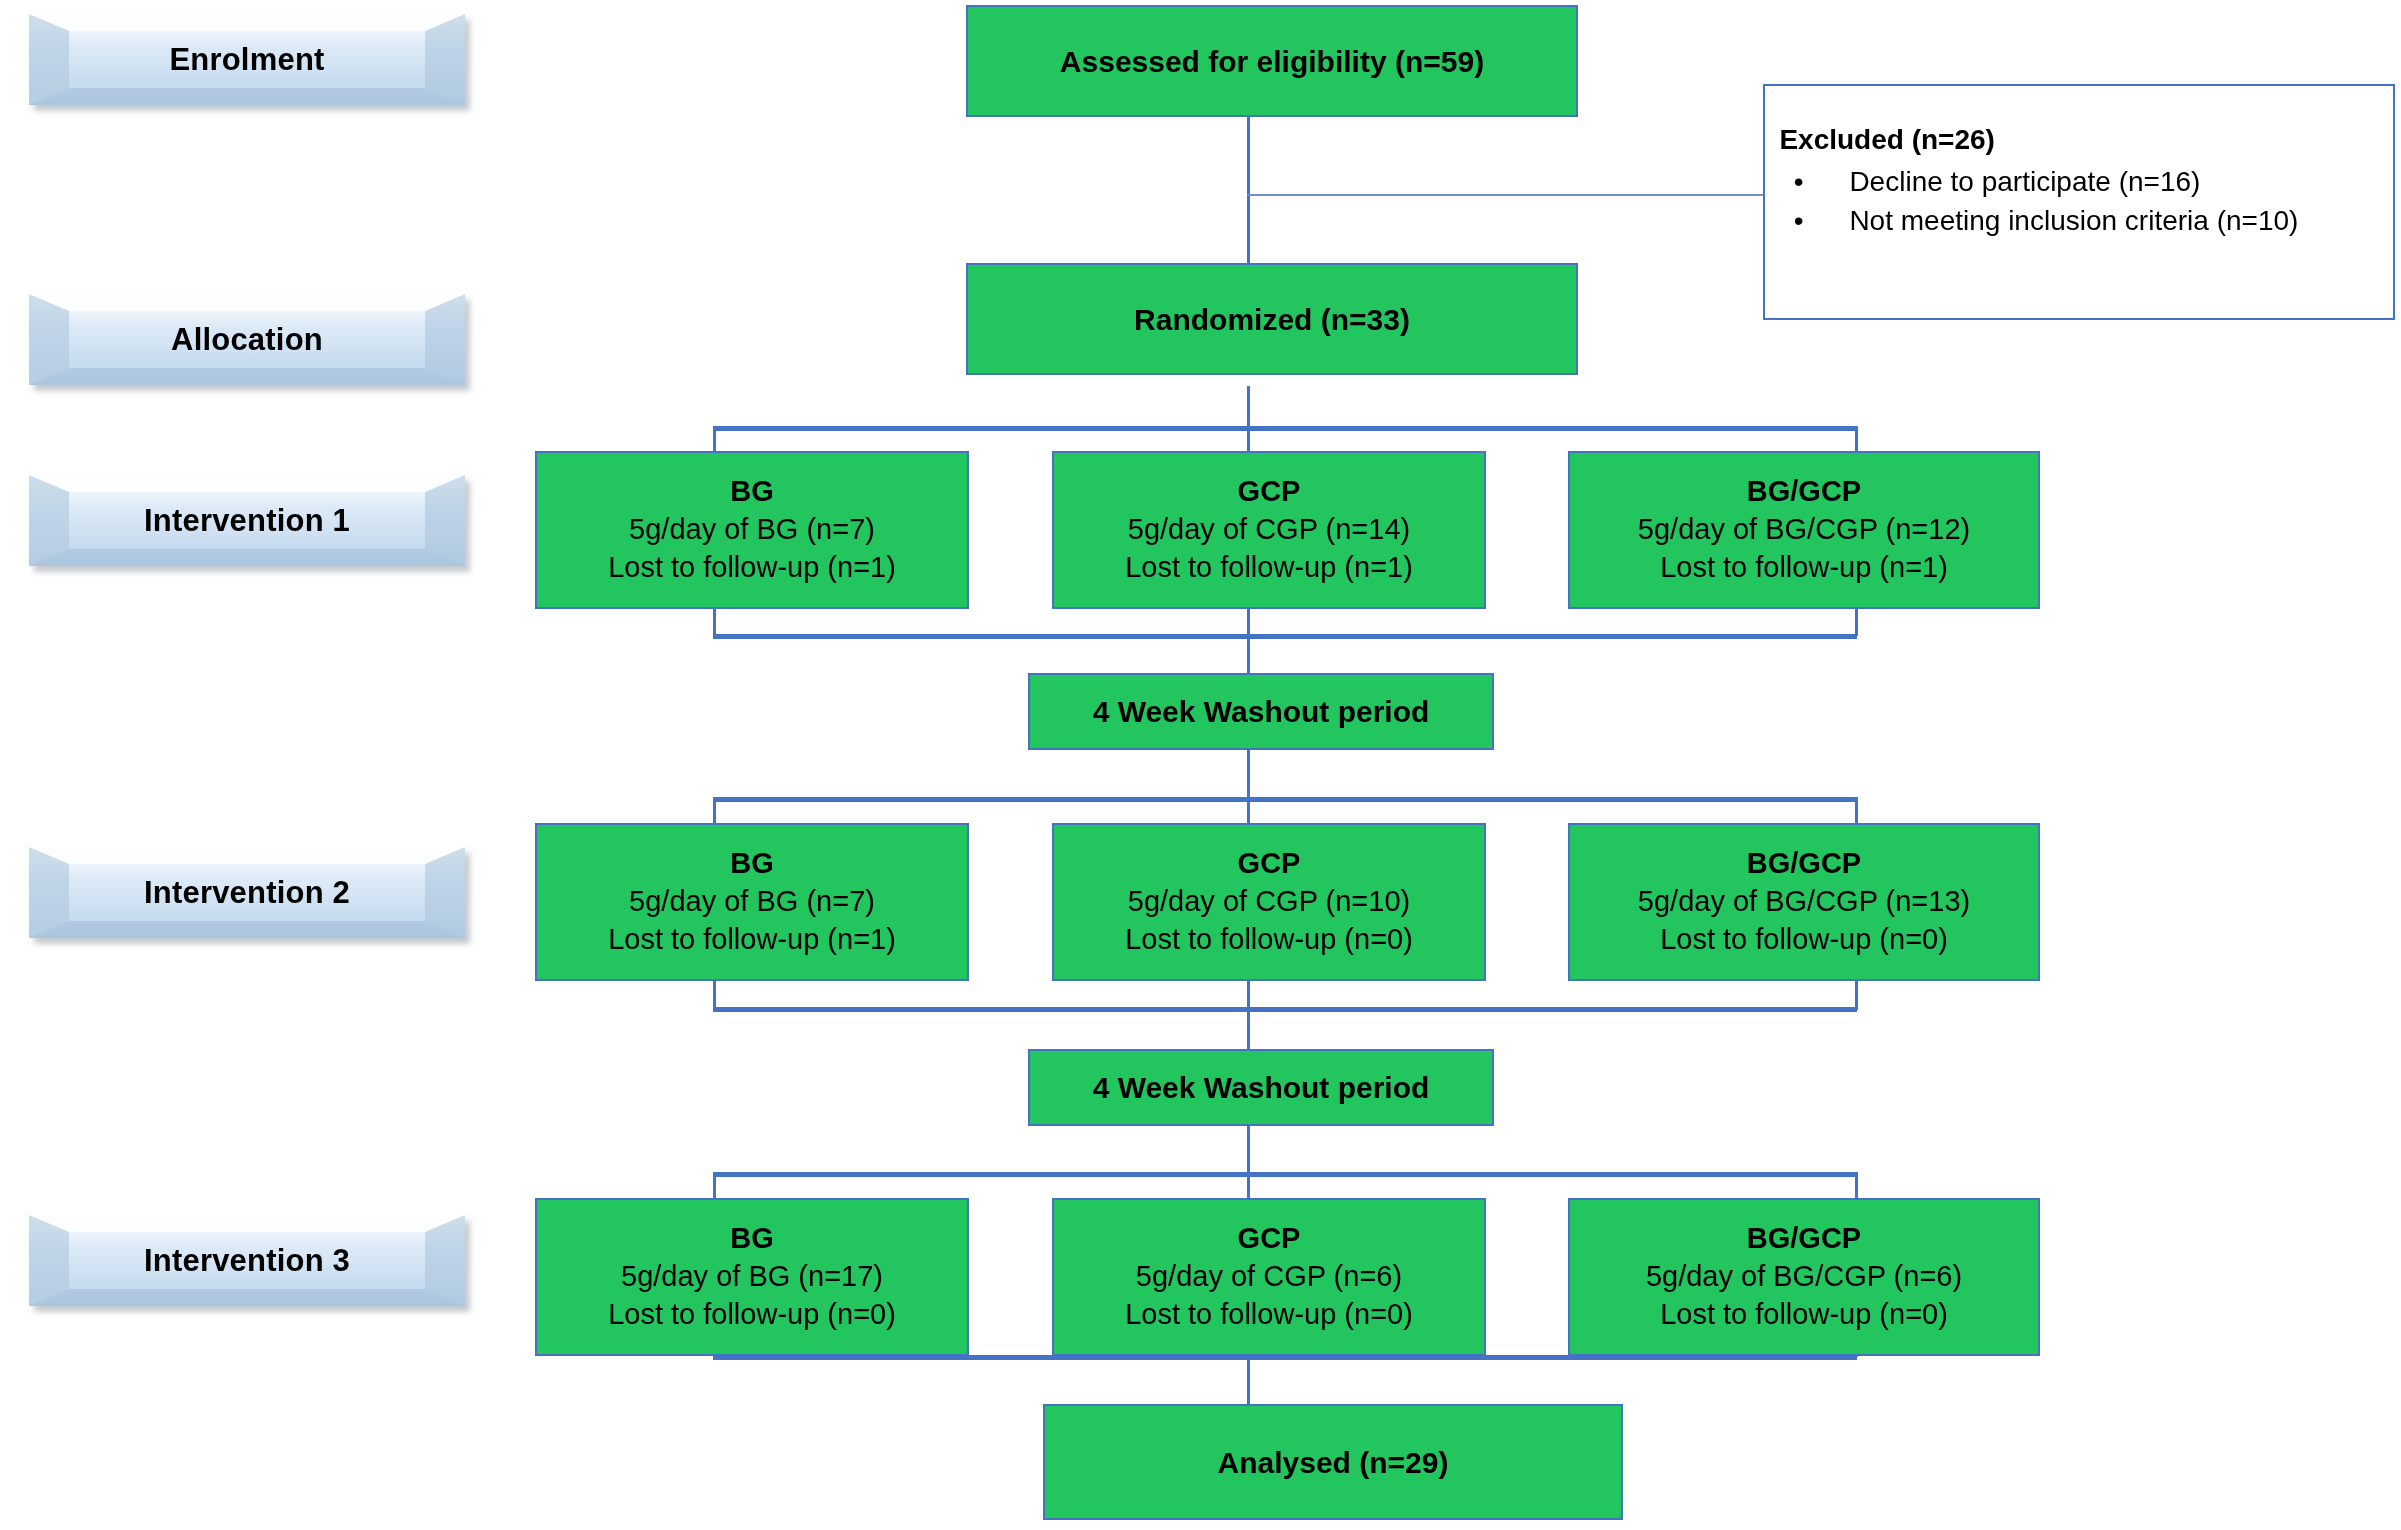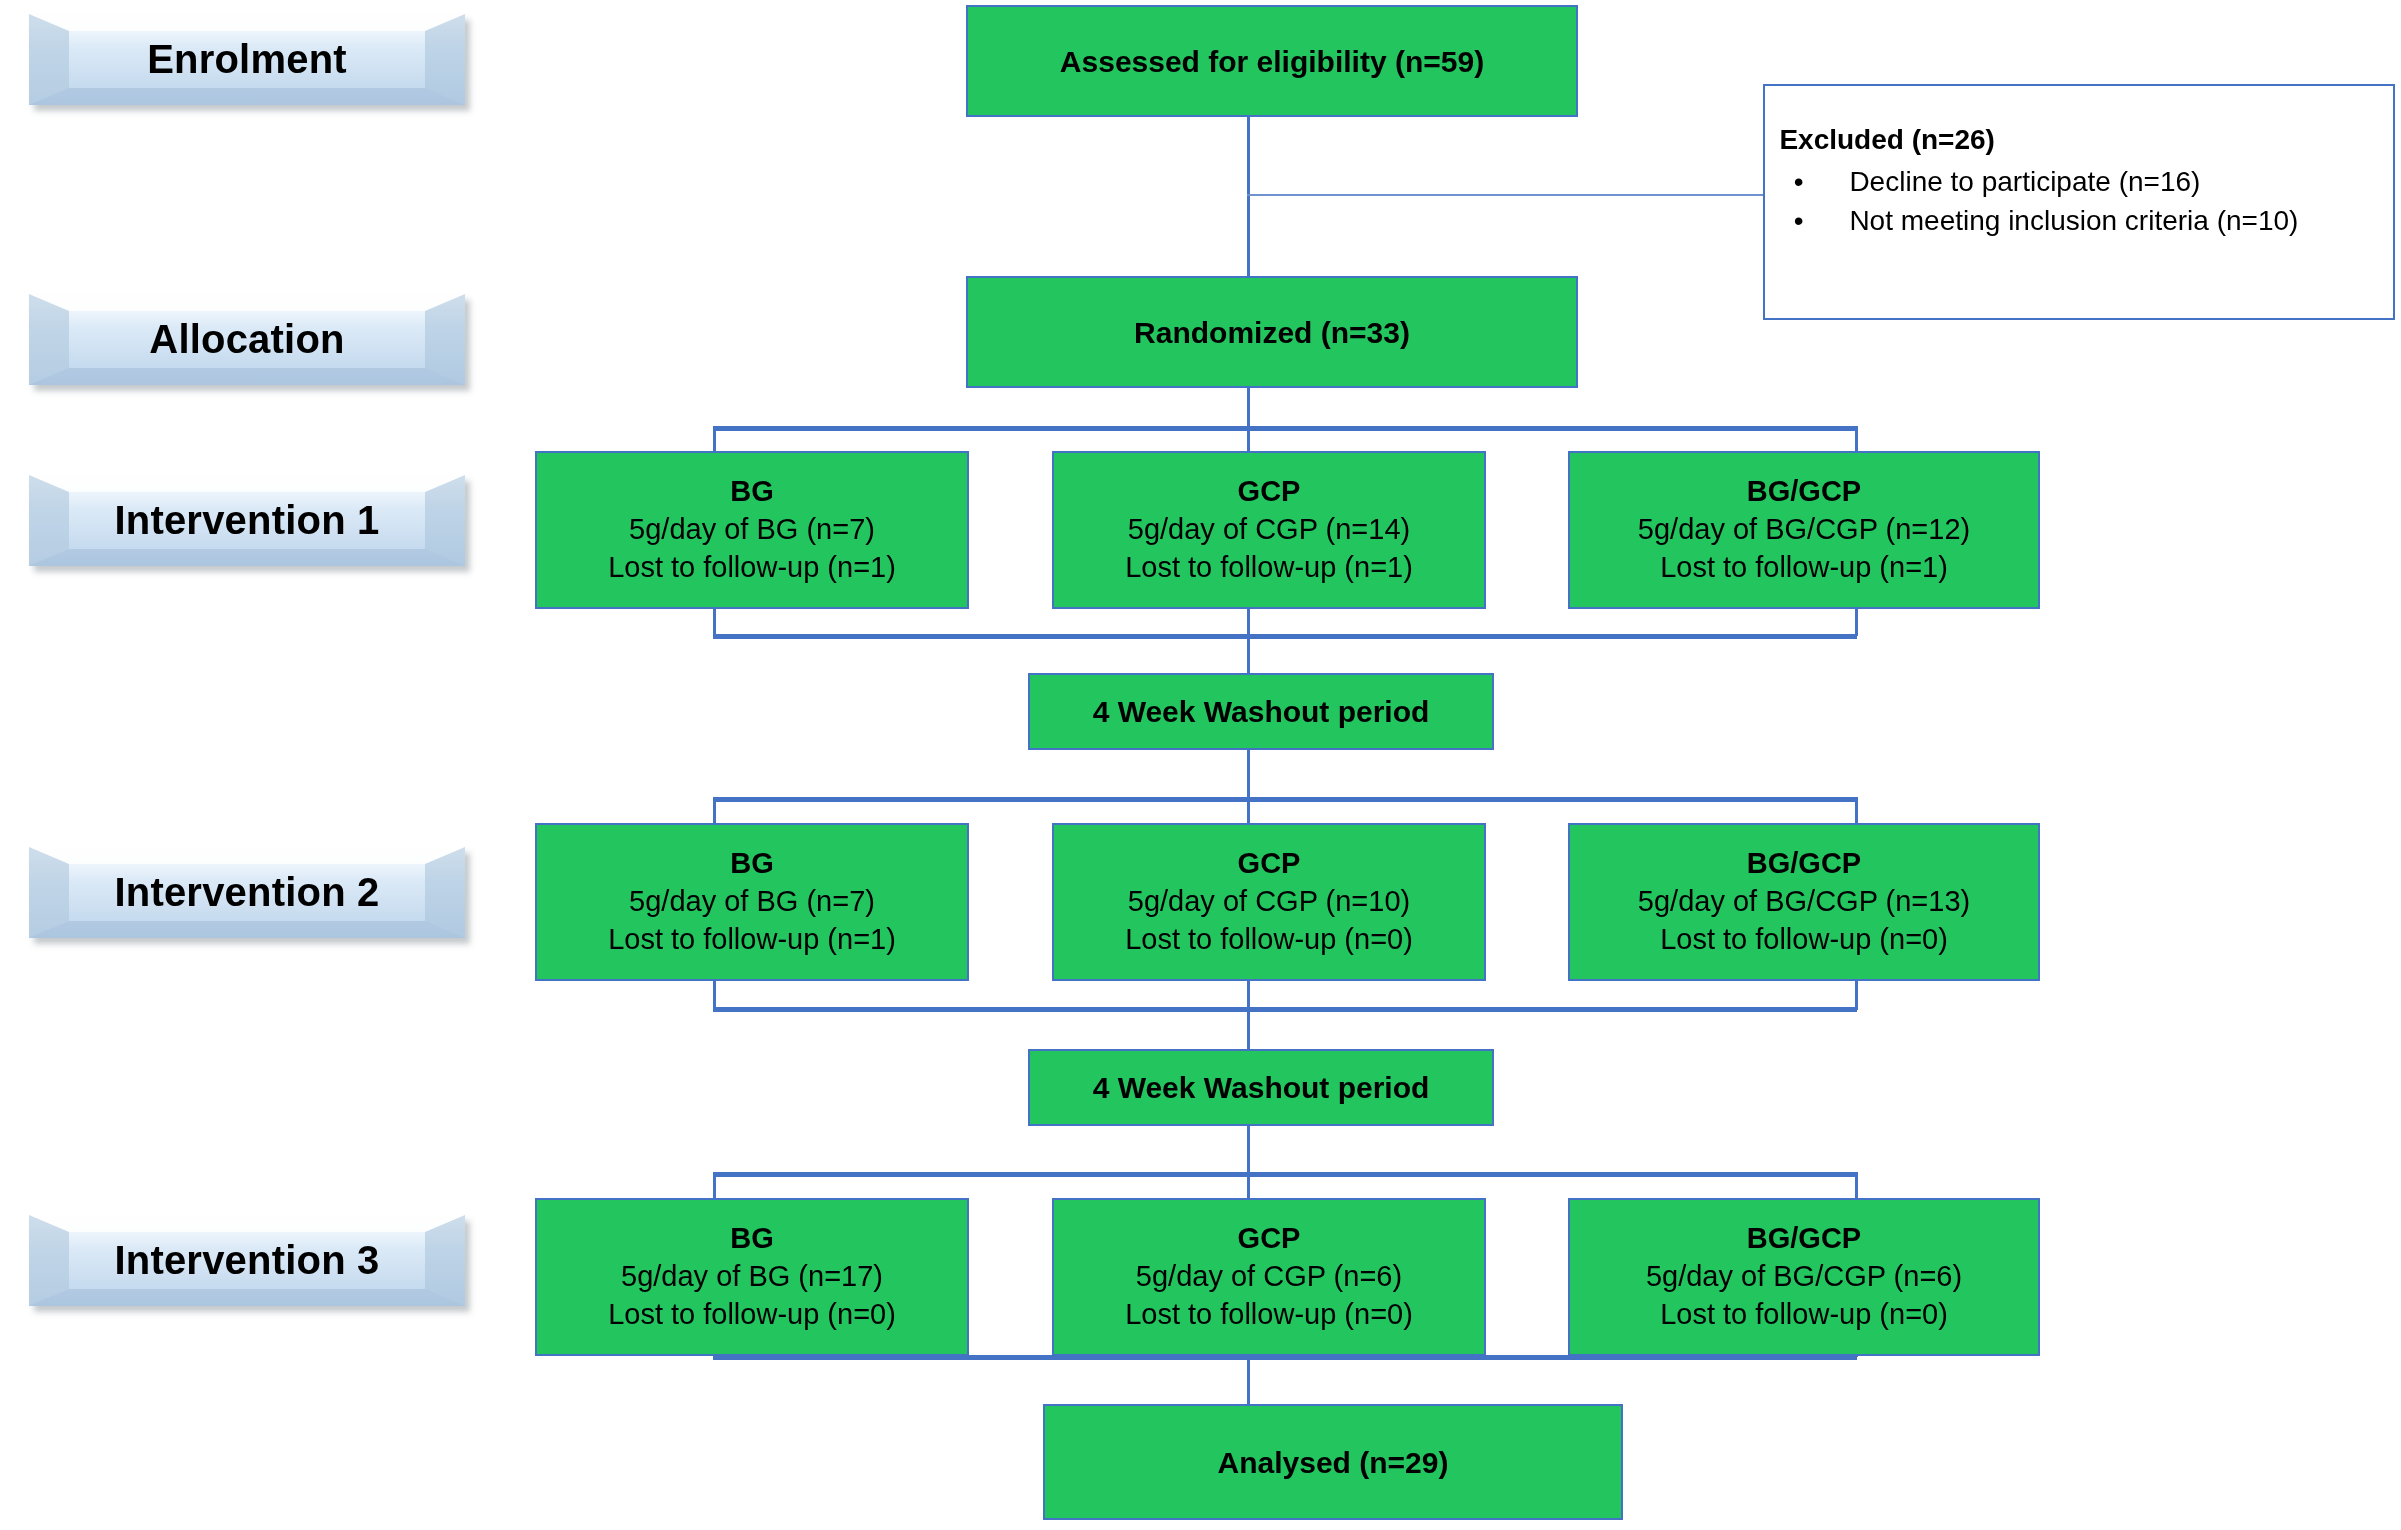--- a/index.html
+++ b/index.html
@@ -110,21 +110,21 @@
     border-left-color: rgba(176,200,222,0.62);
     border-right-color: rgba(168,194,218,0.55);
     box-sizing: border-box;
   }
   .stage .plate-label {
     position: absolute;
     inset: 0;
     display: flex;
     align-items: center;
     justify-content: center;
-    font-size: 40px;
+    font-size: 31px;
     font-weight: bold;
     color: #000000;
     letter-spacing: 0.2px;
   }
 
   
   .vline {
     position: absolute;
     width: 2.6px;
     background: #4472c4;
@@ -222,21 +222,21 @@
         <span class="bullet">•</span>
         <span>Decline to participate (n=16)</span>
       </li>
       <li>
         <span class="bullet">•</span>
         <span>Not meeting inclusion criteria (n=10)</span>
       </li>
     </ul>
   </div>
 
-  <div class="flowbox bold-only" style="left:966px; top:276px; width:612px; height:112px;">
+  <div class="flowbox bold-only" style="left:966px; top:263px; width:612px; height:112px;">
     <span class="hdr">Randomized (n=33)</span>
   </div>
 
   <div class="flowbox" style="left:535px; top:451px; width:434px; height:158px;">
     <span class="hdr">BG</span>
     <span class="ln">5g/day of BG (n=7)</span>
     <span class="ln">Lost to follow-up (n=1)</span>
   </div>
   <div class="flowbox" style="left:1052px; top:451px; width:434px; height:158px;">
     <span class="hdr">GCP</span>

